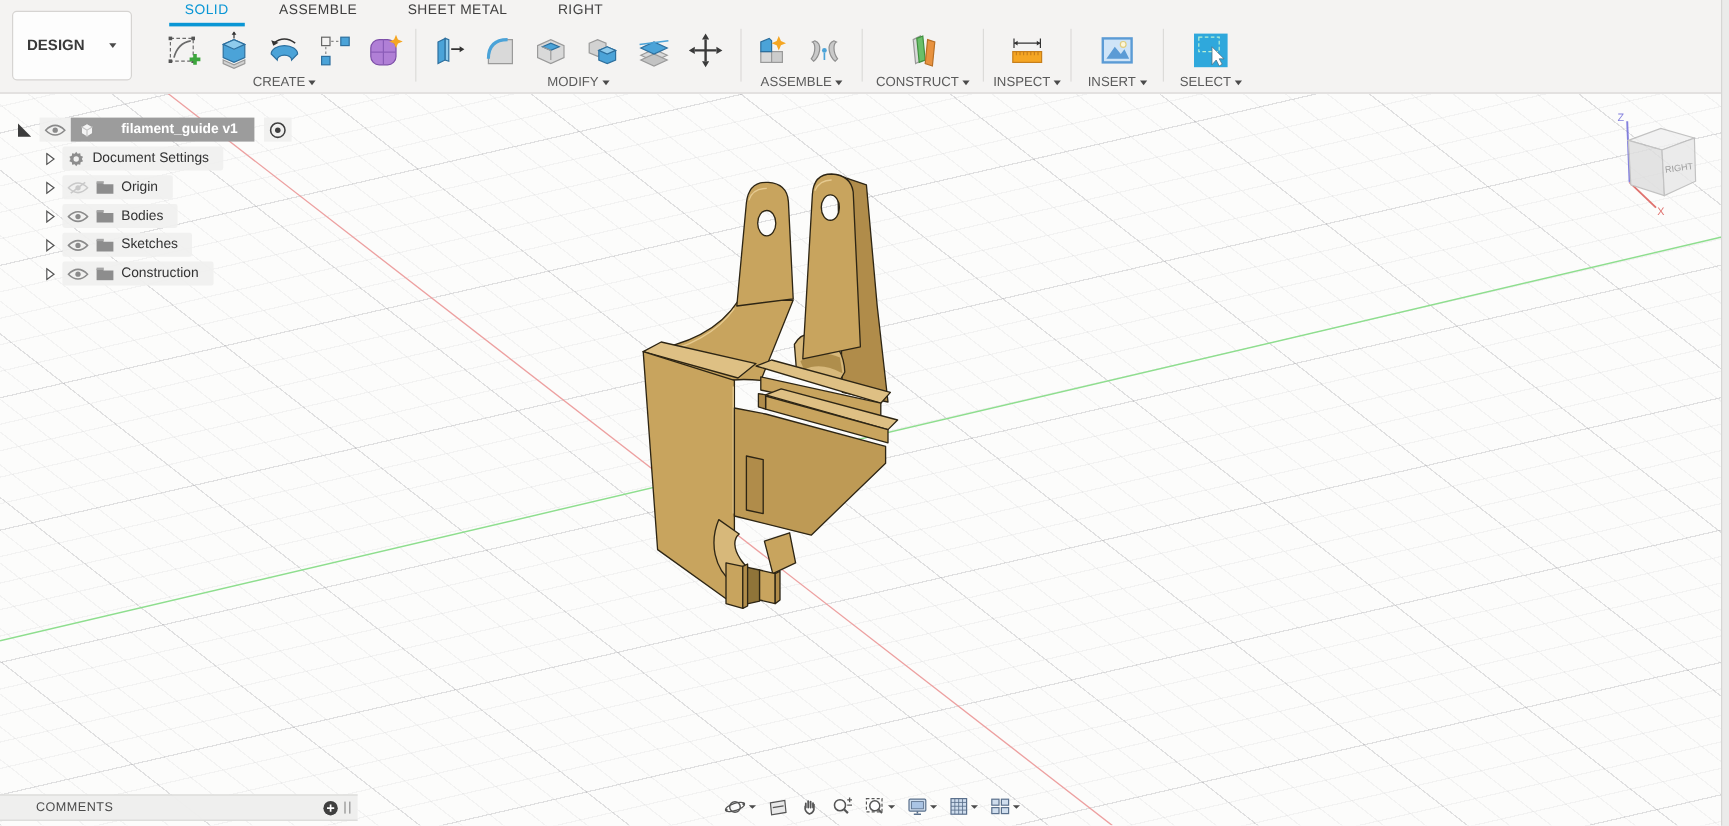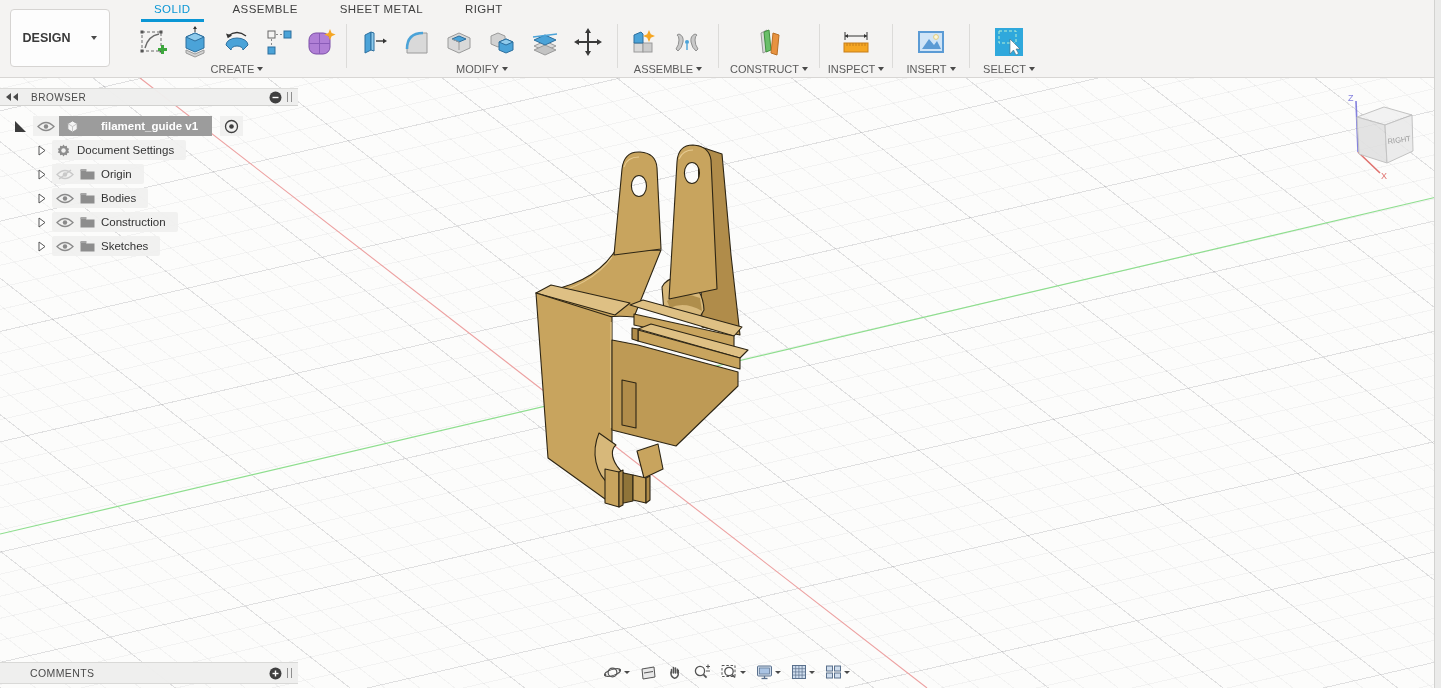--- a/index.html
+++ b/index.html
@@ -379,31 +379,20 @@
         </div>
         <div class="rlabel">
             <span>SELECT</span>
             <span class="caret"></span>
           </div>
       </div>
     </div>
   </div>
 
   <div id="browser">
-    <div id="browser-header">
-      <svg width="13" height="8" viewBox="0 0 13 8">
-        <path d="M5,0 L0,4 L5,8 Z M12,0 L7,4 L12,8 Z" fill="#4a4a4a"></path>
-      </svg>
-      <span class="title">BROWSER</span>
-      <svg class="circle-btn" viewBox="0 0 13 13">
-        <circle cx="6.5" cy="6.5" r="6" fill="#3f3f3f"></circle>
-          <line x1="3.5" y1="6.5" x2="9.5" y2="6.5" stroke="#fff" stroke-width="1.4"></line>
-      </svg>
-      <span class="grip"></span>
-    </div>
 
     <div class="tree">
 
       <div class="tree-row root-row">
         <svg width="13" height="13" viewBox="0 0 13 13">
           <path d="M1,12 L12,12 L12,1 Z" fill="#3c3c3c" transform="rotate(90 6.5 6.5)"></path>
         </svg>
         <span class="pill" style="margin-left:6px">
           <svg width="18" height="11" viewBox="0 0 18 11">
             <path d="M1,5.5 Q9,-2.5 17,5.5 Q9,13.5 1,5.5 Z" fill="none" stroke="#8a8a8a" stroke-width="1.3"></path>
@@ -488,40 +477,40 @@
           </span>
         <span class="tw">
           <svg width="18" height="11" viewBox="0 0 18 11">
             <path d="M1,5.5 Q9,-2.5 17,5.5 Q9,13.5 1,5.5 Z" fill="none" stroke="#8a8a8a" stroke-width="1.3"></path>
             <circle cx="9" cy="5.5" r="2.2" fill="#8a8a8a"></circle>
           </svg>
           <svg width="15" height="12" viewBox="0 0 15 12">
             <path d="M0.5,2 L5,2 L6.5,3.5 L14.5,3.5 L14.5,11.5 L0.5,11.5 Z" fill="#8d8d8d"></path>
             <rect x="0.5" y="1" width="6" height="2" fill="#a5a5a5"></rect>
           </svg>
-          <span>Construction</span>
+          <span>Sketches</span>
         </span>
       </div>
 
       <div class="tree-row indent2">
         <span class="arrow-cell">
             <svg width="8" height="11" viewBox="0 0 8 11">
               <path d="M1,1 L7,5.5 L1,10 Z" fill="#fff" stroke="#555"></path>
             </svg>
           </span>
         <span class="tw">
           <svg width="18" height="11" viewBox="0 0 18 11">
             <path d="M1,5.5 Q9,-2.5 17,5.5 Q9,13.5 1,5.5 Z" fill="none" stroke="#8a8a8a" stroke-width="1.3"></path>
             <circle cx="9" cy="5.5" r="2.2" fill="#8a8a8a"></circle>
           </svg>
           <svg width="15" height="12" viewBox="0 0 15 12">
             <path d="M0.5,2 L5,2 L6.5,3.5 L14.5,3.5 L14.5,11.5 L0.5,11.5 Z" fill="#8d8d8d"></path>
             <rect x="0.5" y="1" width="6" height="2" fill="#a5a5a5"></rect>
           </svg>
-          <span>Sketches</span>
+          <span>Construction</span>
         </span>
       </div>
     </div>
   </div>
 
   <div id="comments">
     <span class="title">COMMENTS</span>
     <svg class="circle-btn" viewBox="0 0 13 13">
       <circle cx="6.5" cy="6.5" r="6" fill="#3f3f3f"></circle>
       <line x1="3.5" y1="6.5" x2="9.5" y2="6.5" stroke="#fff" stroke-width="1.4"></line>

